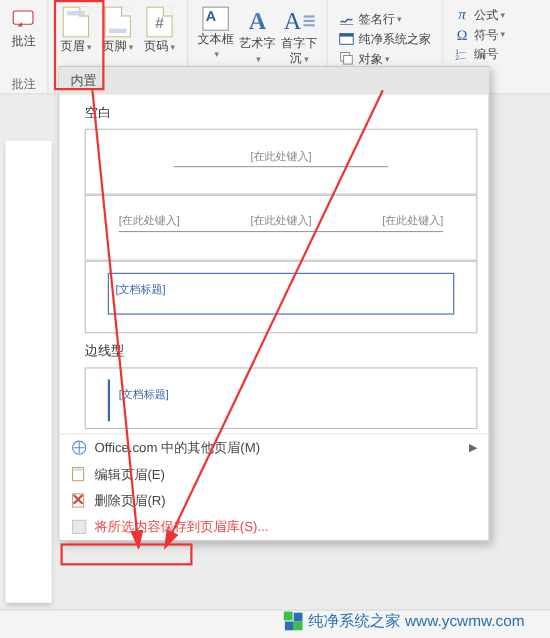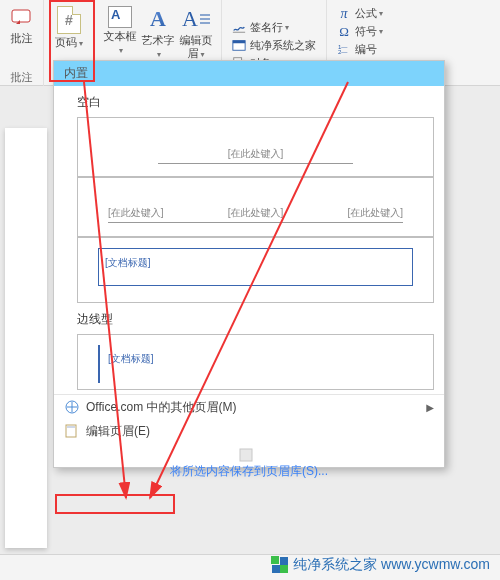--- a/index.html
+++ b/index.html
@@ -21,38 +21,38 @@
   .ico-parts::after { content:""; position:absolute; inset:3px; border:1px solid #7a9ec9; }
   .ico-art { font-size:22px; font-weight:bold; font-family:Georgia,serif; background:linear-gradient(#5a8bd6,#2b5da8); -webkit-background-clip:text; color:transparent; }
   .ico-dropcap { display:flex; align-items:center; }
   .ico-dropcap .bigA { font-size:22px; font-family:Georgia,serif; color:#2b5da8; }
   .ico-dropcap .lines { margin-left:2px; }
   .ico-dropcap .lines div { width:10px; height:2px; background:#8aa6cf; margin:2px 0; }
   .small-item { display:flex; align-items:center; font-size:11px; color:#444; height:18px; padding:0 4px; white-space:nowrap; }
   .small-item svg, .small-item .sic { width:14px; height:14px; margin-right:4px; flex-shrink:0; }
   .redbox1 { position:absolute; left:49px; top:0px; width:46px; height:82px; border:2px solid #e33; z-index:5; pointer-events:none; }
   .dropdown-panel { position:absolute; left:53px; top:60px; width:392px; background:#fff; border:1px solid #c8c8c8; box-shadow:3px 3px 8px rgba(0,0,0,0.25); z-index:4; }
-  .dp-header { background:#7dd3fc; color:#555; padding:4px 10px; font-size:12px; }
+  .dp-header { background:#e5e5e5; color:#555; padding:4px 10px; font-size:12px; }
   .dp-list { max-height:410px; overflow:hidden; padding:0 10px 4px 10px;margin-left:13px; }
   .tpl-title { font-size:12px; color:#333; margin:8px 0 6px 0; }
-  .tpl-preview { border:1px solid #bfbfbf; background:#fff; height:66px; position:relative; padding:20px 30px; }
+  .tpl-preview { border:1px solid #bfbfbf; background:#fff; height:66px; position:relative; padding:8px 30px; }
   .tpl-preview.short { height:60px; }
   .placeholder { color:#3a66b0; font-size:10px; }
   .center { text-align:center; }
   .threecol { display:flex; justify-content:space-between; }
   .underline { border-bottom:1px solid #999; padding-bottom:2px; }
   .austin-box { border:1px solid #3a66b0; margin:6px 10px 0 10px; height:38px; padding:6px; }
   .sideline-box { border-left:2px solid #3a66b0; margin:6px 40px 0 10px; height:38px; padding:6px 8px; }
   .dp-footer { border-top:1px solid #e5e5e5; }
   .dp-footer .row { display:flex; align-items:center; padding:4px 10px; height:24px; font-size:12px; color:#444; position:relative; }
-  .dp-footer .row.disabled { color:#3b82f6;flex-direction:column; }
+  .dp-footer .row.disabled { color:#ef4444; }
   .dp-footer .row .arrow-right { margin-left:auto; font-size:10px; color:#666; }
   .redbox2 { position:absolute; left:55px; top:494px; width:120px; height:20px; border:2px solid #e33; z-index:6; pointer-events:none; }
   .annot-svg { position:absolute; left:0; top:0; width:500px; height:580px; z-index:7; pointer-events:none; }
-  .watermark { position:absolute; right:10px; bottom:6px; display:flex; align-items:center; font-size:14px; color:#2b6fb5; z-index:8; }
+  .watermark { position:absolute; right:23px; bottom:6px; display:flex; align-items:center; font-size:14px; color:#2b6fb5; z-index:8; }
   .watermark .logo { width:18px; height:18px; margin-right:4px; position:relative; }
   .watermark .logo span { position:absolute; width:8px; height:8px; }
   .watermark .logo .a { left:0; top:0; background:#3bbf4a; }
   .watermark .logo .b { left:9px; top:1px; background:#2b6fb5; }
   .watermark .logo .c { left:1px; top:9px; background:#2b6fb5; }
   .watermark .logo .d { left:9px; top:9px; background:#3bbf4a; }
   .fi { width:16px; height:16px; margin-right:6px; flex-shrink:0; }
   .doc-bg { position:absolute; left:0; top:86px; right:0; bottom:0; background:#ececec; z-index:1; }
   .doc-page { position:absolute; left:5px; top:128px; width:42px; height:420px; background:#fff; box-shadow:0 2px 5px rgba(0,0,0,0.2); z-index:2; }
   .bottom-tab { position:absolute; left:0; bottom:0; width:500px; height:26px; background:#f4f4f4; border-top:1px solid #d4d4d4; z-index:3; }
@@ -72,20 +72,28 @@
           <path d="M6 18 L10 14 L10 18 Z" fill="#c93b3b"></path>
         </svg>
       <div class="btn-label">批注</div>
     </div>
     <div class="group-label">批注</div>
   </div>
 
   <div class="group">
     <div class="btn-row">
       <div class="btn-col">
+        <div class="ico-page header"></div>
+        <div class="btn-label"><span>页眉</span><span class="dropdown-arrow">▾</span></div>
+      </div>
+      <div class="btn-col">
+        <div class="ico-page footer"></div>
+        <div class="btn-label"><span>页脚</span><span class="dropdown-arrow">▾</span></div>
+      </div>
+      <div class="btn-col">
         <div class="ico-page number">
             <span class="hash">#</span>
           </div>
         <div class="btn-label"><span>页码</span><span class="dropdown-arrow">▾</span></div>
       </div>
     </div>
     <div></div>
   </div>
 
   <div class="group">
@@ -103,27 +111,27 @@
       </div>
       <div class="btn-col">
         <div class="ico-dropcap">
             <span class="bigA">A</span>
             <div class="lines">
               <div></div>
               <div></div>
               <div></div>
             </div>
           </div>
-        <div class="btn-label"><span>编辑页眉</span><span class="dropdown-arrow">▾</span></div>
-      </div>
-    </div>
-    <div></div>
-  </div>
-
-  <div class="group" style="padding-top:18px">
+        <div class="btn-label"><span>首字下沉</span><span class="dropdown-arrow">▾</span></div>
+      </div>
+    </div>
+    <div></div>
+  </div>
+
+  <div class="group" style="padding-top:8px">
     <div style="display:flex;flex-direction:column;gap:0px">
       <div class="small-item">
         <svg class="sic" viewBox="0 0 16 16">
             <path d="M2 12 C4 8 6 14 8 10 C10 6 12 12 14 8" stroke="#2b5da8" fill="none" stroke-width="1.5"></path>
             <line x1="1" y1="14" x2="15" y2="14" stroke="#888"></line>
           </svg>
         <span>签名行</span>
           <span class="dropdown-arrow">▾</span>
       </div>
       <div class="small-item">
@@ -210,20 +218,28 @@
         </svg>
       <span>Office.com 中的其他页眉(M)</span>
       <span class="arrow-right">▶</span>
     </div>
     <div class="row">
       <svg class="fi" viewBox="0 0 16 16">
           <rect x="2" y="2" width="10" height="12" fill="#fff" stroke="#bfa76a"></rect>
           <rect x="3" y="3" width="8" height="2" fill="#cfd8e9"></rect>
         </svg>
       <span>编辑页眉(E)</span>
+    </div>
+    <div class="row">
+      <svg class="fi" viewBox="0 0 16 16">
+          <rect x="2" y="2" width="10" height="12" fill="#fff" stroke="#bfa76a"></rect>
+          <line x1="3" y1="3" x2="11" y2="11" stroke="#d04545" stroke-width="2"></line>
+          <line x1="11" y1="3" x2="3" y2="11" stroke="#d04545" stroke-width="2"></line>
+        </svg>
+      <span>删除页眉(R)</span>
     </div>
     <div class="row disabled">
       <svg class="fi" viewBox="0 0 16 16">
           <rect x="2" y="2" width="12" height="12" fill="#e8e8e8" stroke="#c8c8c8"></rect>
         </svg>
       <span>将所选内容保存到页眉库(S)...</span>
     </div>
   </div>
 </div>
 

